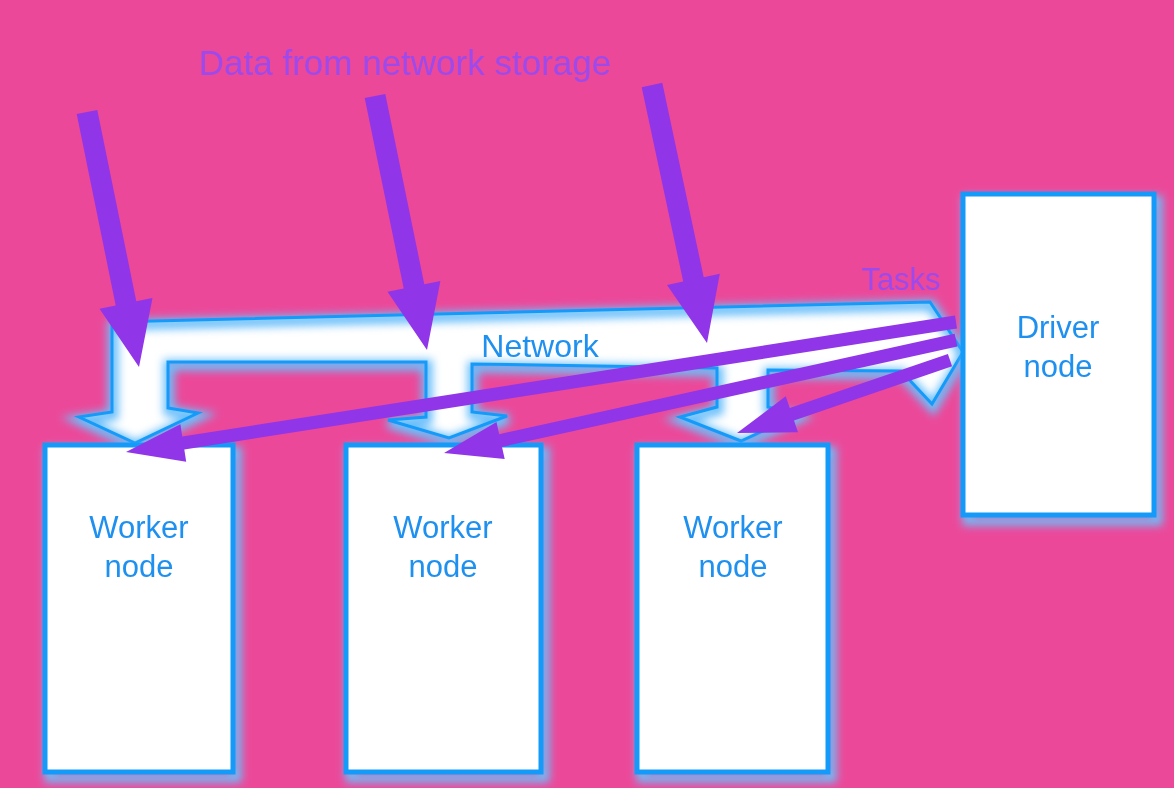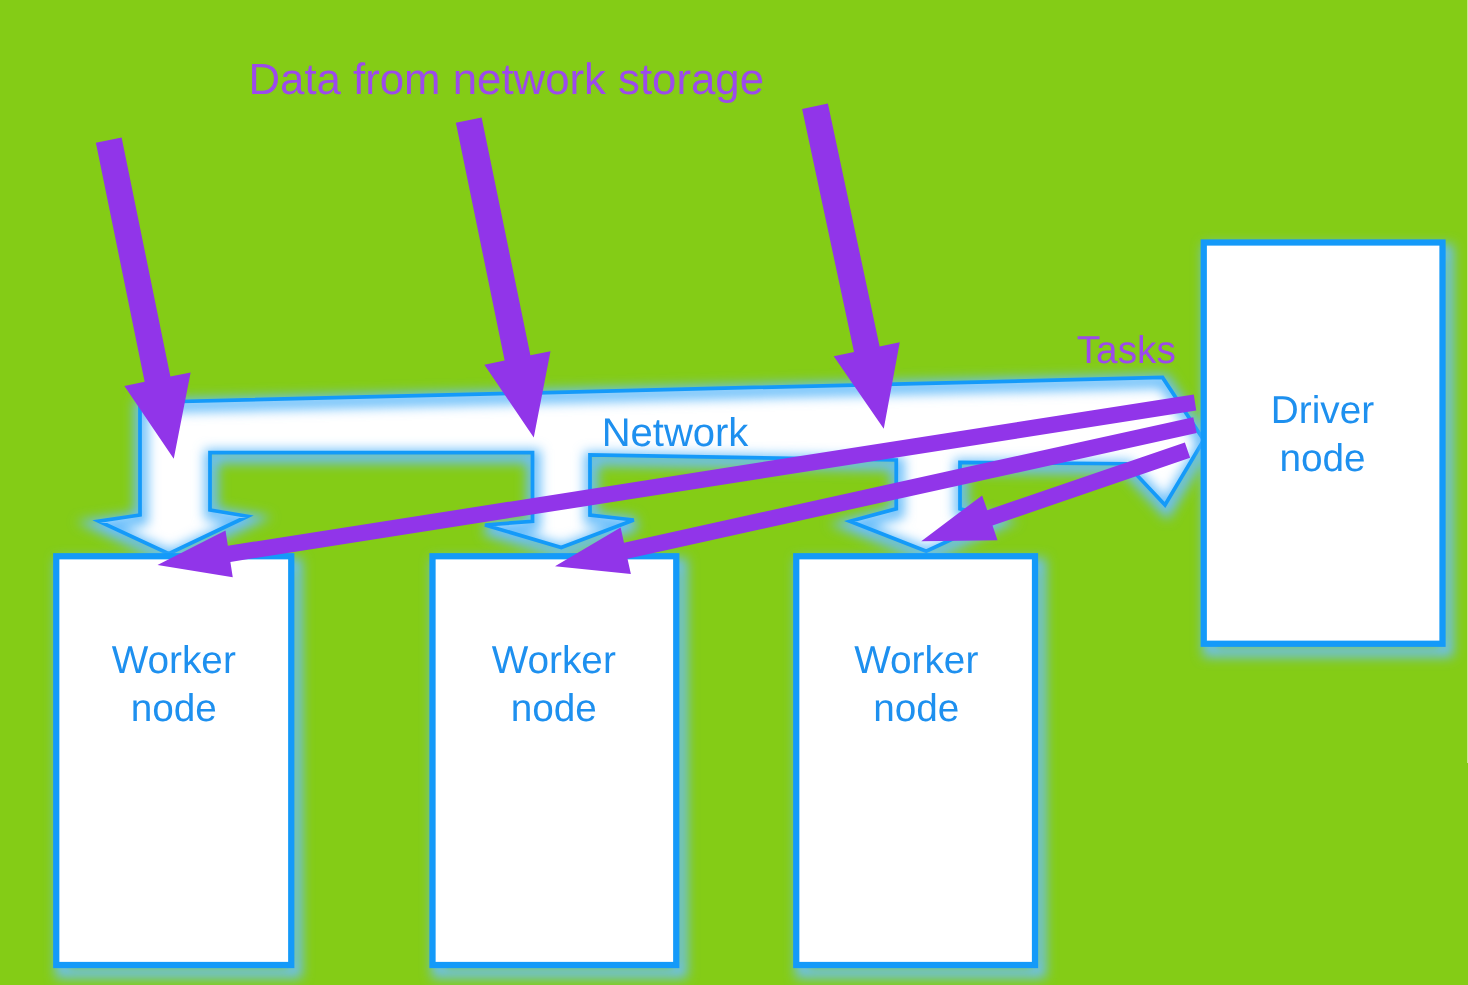--- a/index.html
+++ b/index.html
@@ -1,16 +1,16 @@
 <!DOCTYPE html>
 <html><head>
 <meta charset="utf-8">
 <style>
   html, body { margin: 0; padding: 0; background: #ffffff; }
-  .canvas-wrap { width: 1174px; height: 788px; position: relative; overflow: hidden; background: #84cc16; }
+  .canvas-wrap { width: 1174px; height: 788px; position: relative; overflow: hidden; background: #ec4899; }
   svg text {
     font-family: "Liberation Sans", sans-serif;
   }
   .node-label { font-size: 31px; }
   .title-label { font-size: 35px; }
   .network-label { font-size: 32px; }
   .tasks-label { font-size: 31px; }
 </style>
 </head>
 <body>

